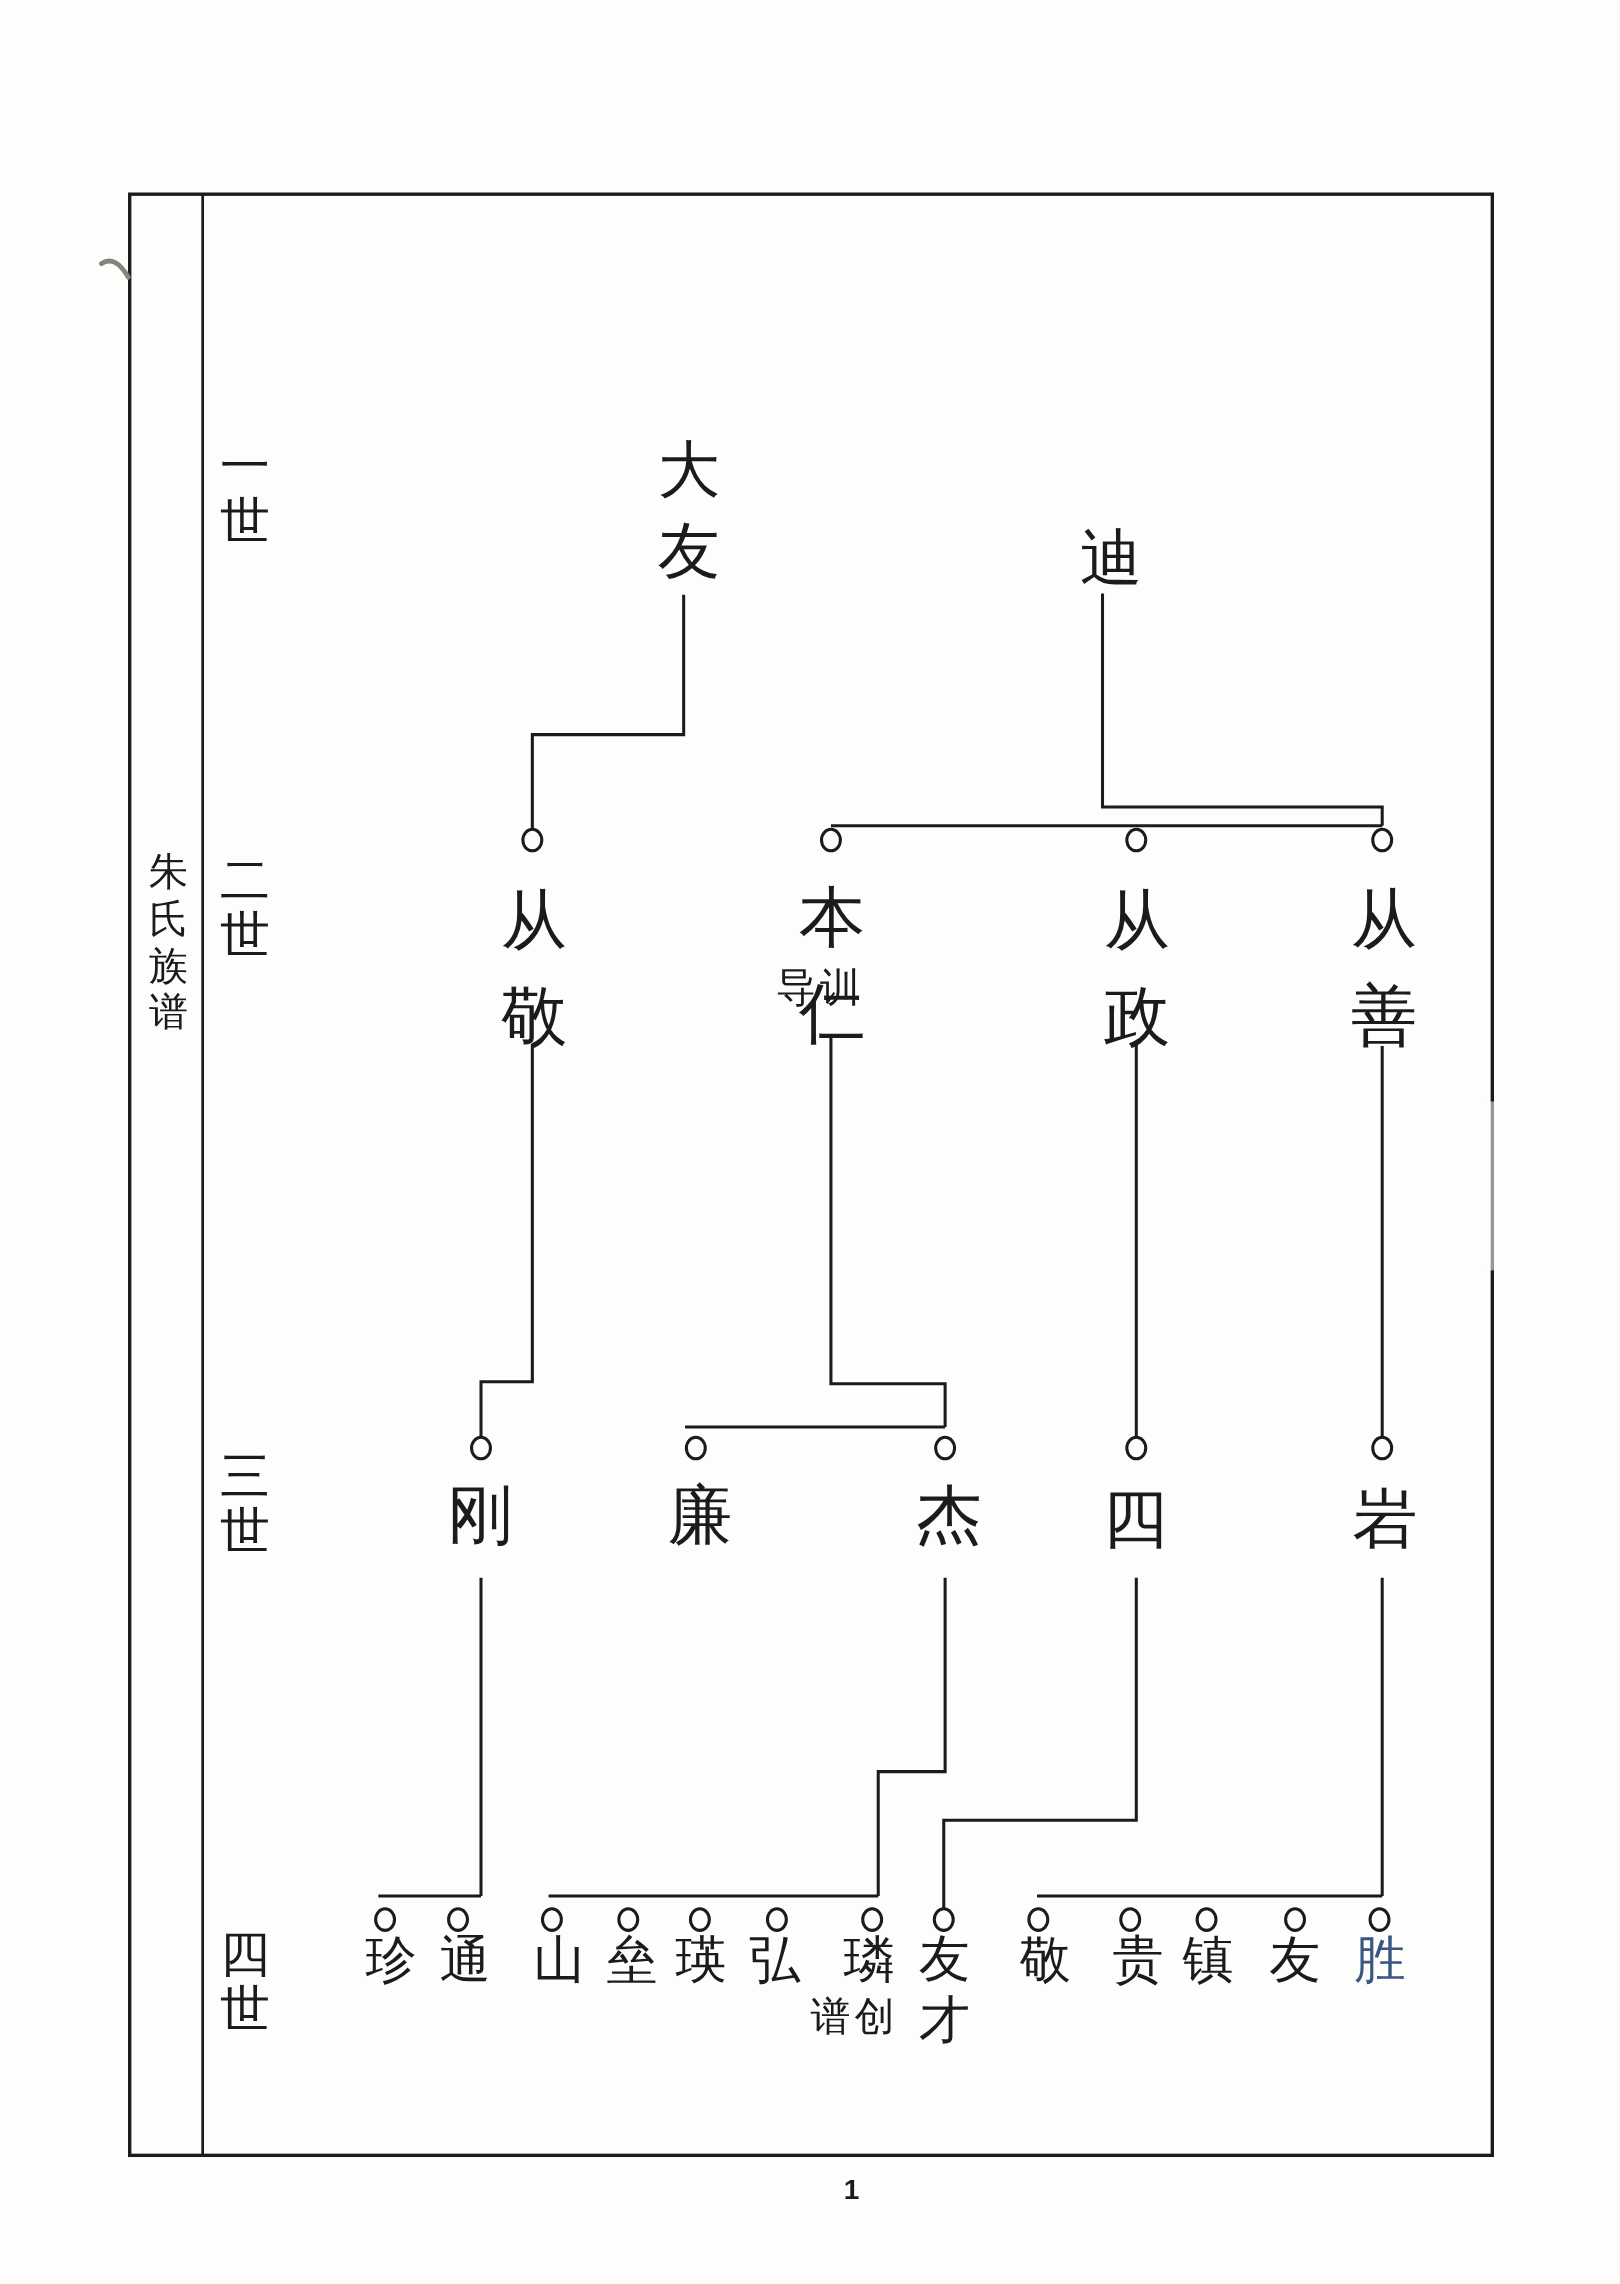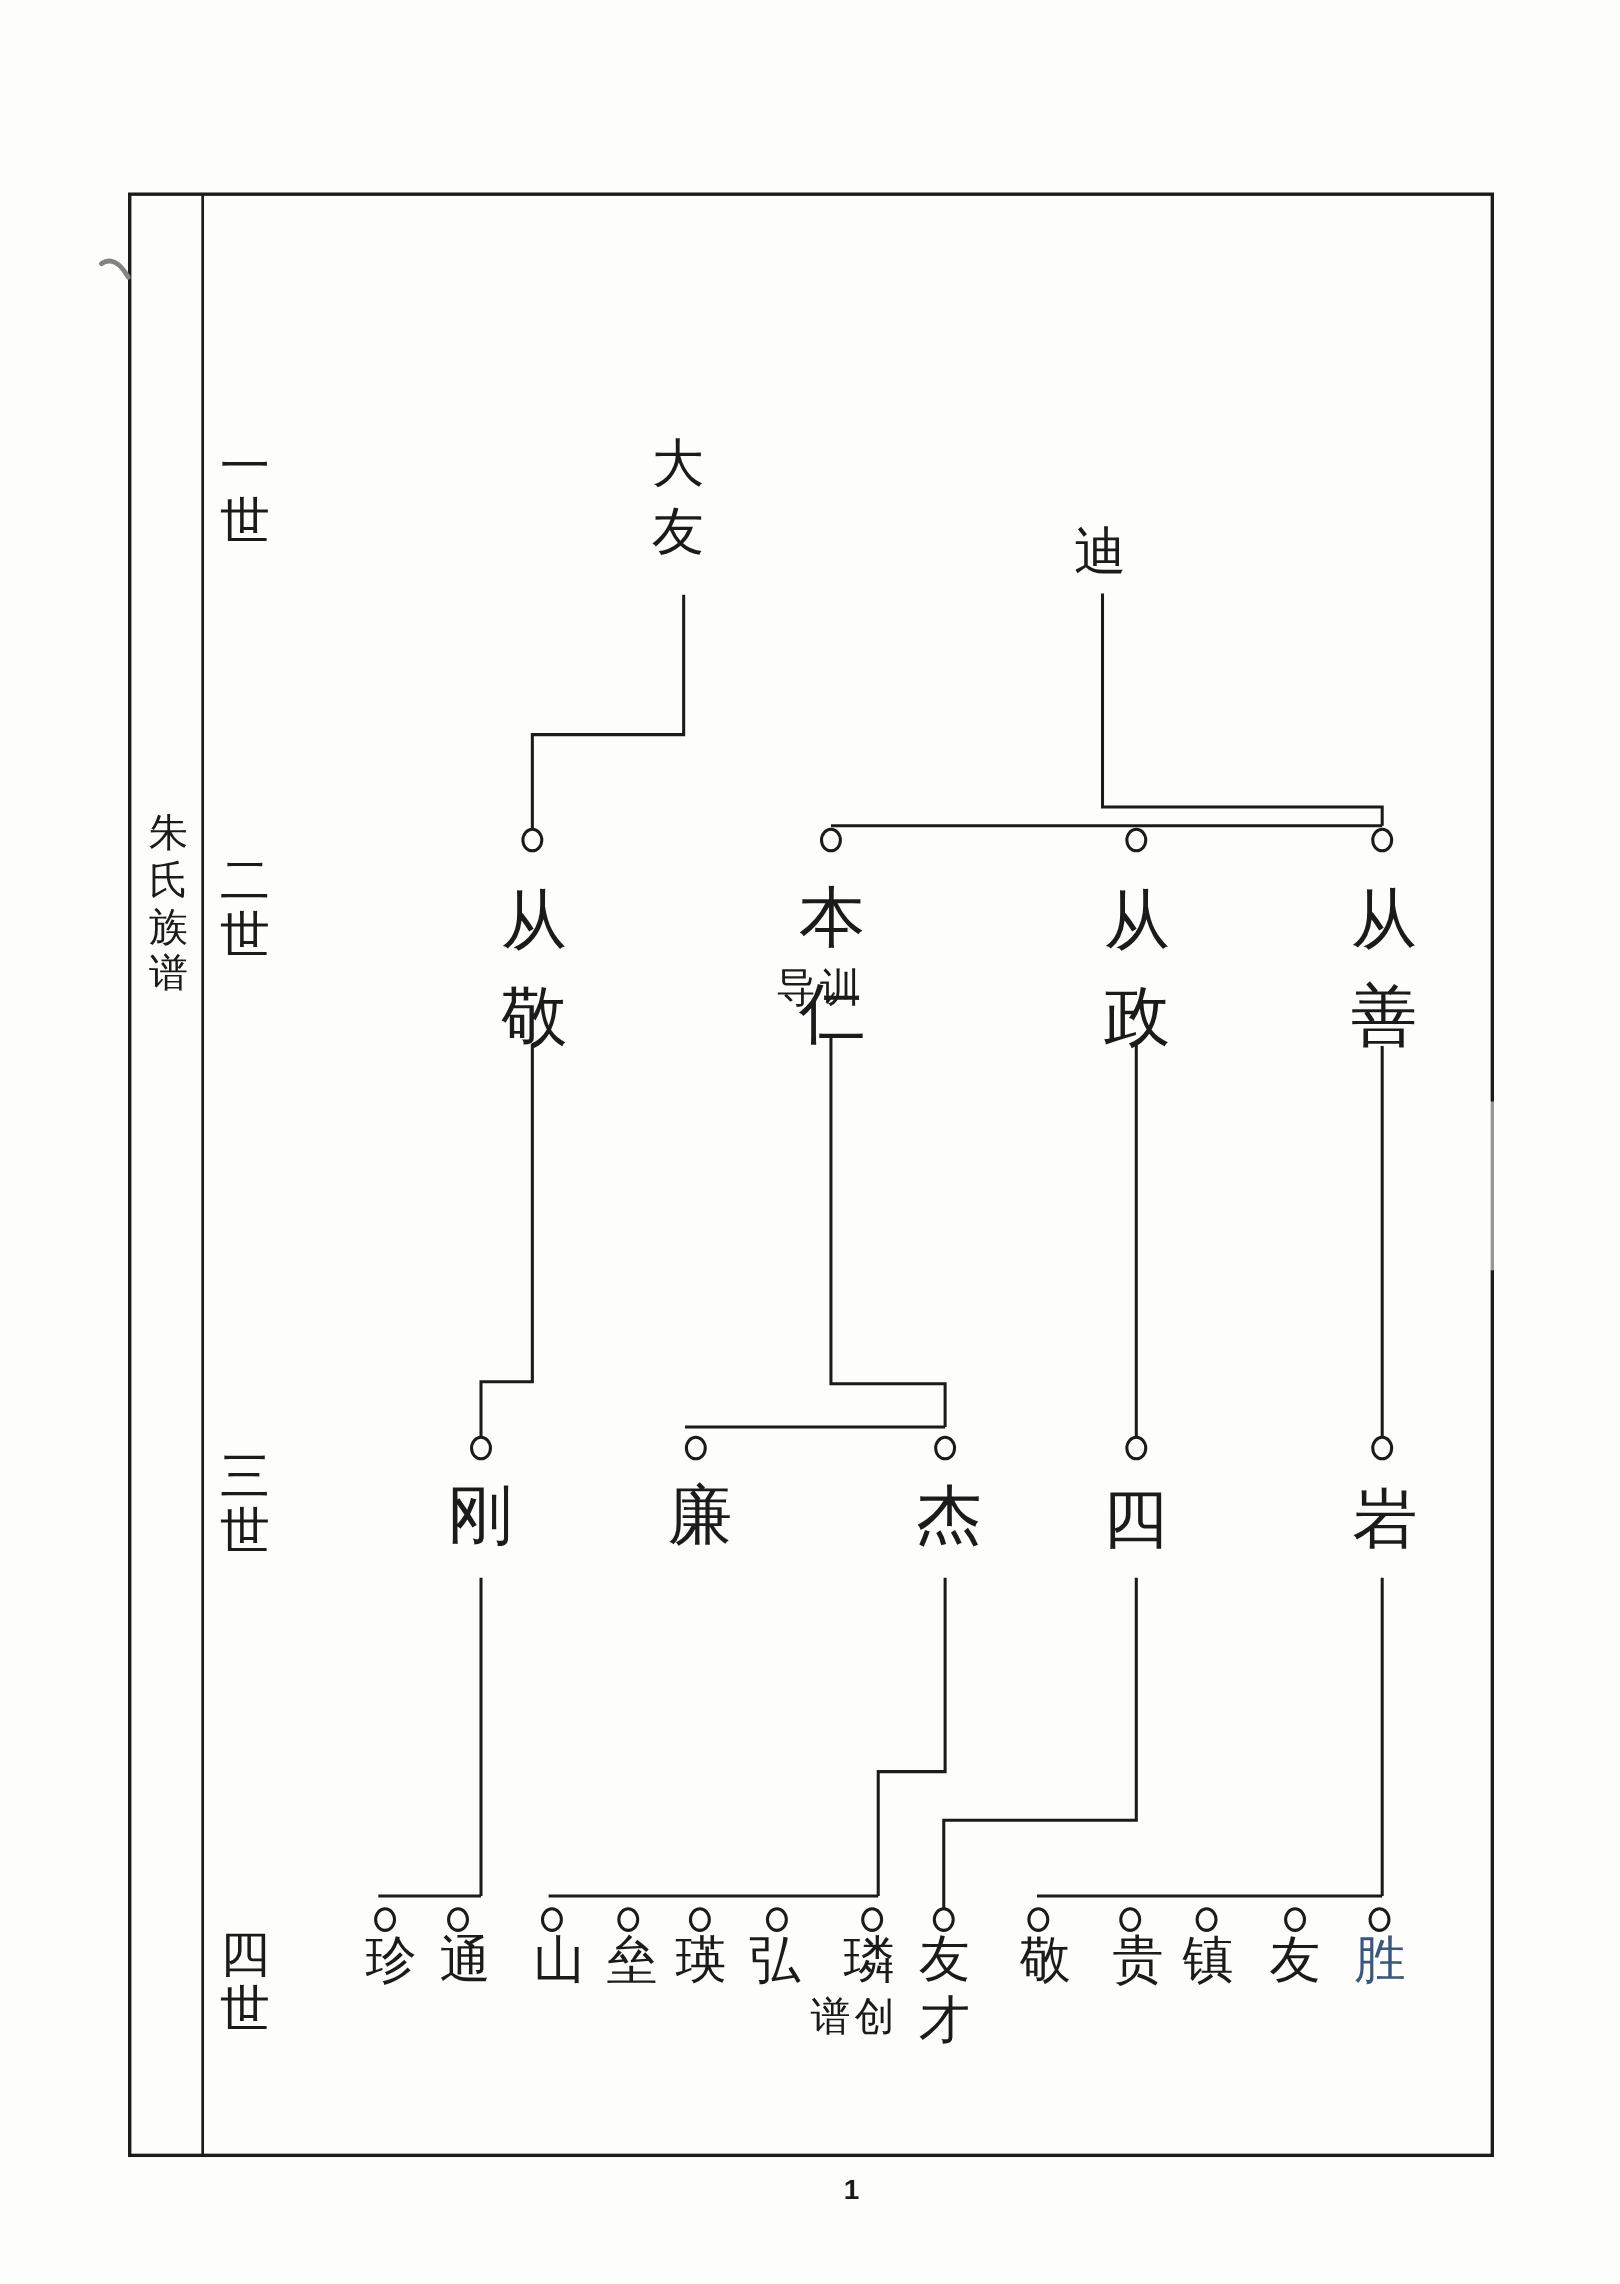--- a/index.html
+++ b/index.html
@@ -15,21 +15,21 @@
   .lines { position: absolute; left: 0; top: 0; width: 1620px; height: 2284px; }
   .txt { position: absolute; word-break: break-all; line-height: 1.2; }
   .title {
     font-size: 76px;
     letter-spacing: 47px;
     white-space: nowrap;
     font-weight: 600;
   }
   .sidebar-v { font-size: 39px; line-height: 1.2; text-align: center; }
   .genlabel { font-size: 50px; line-height: 1.1; text-align: center; }
-  .name-g1 { font-size: 52px; line-height: 1.3; text-align: left; }
+  .name-g1 { font-size: 62px; line-height: 1.3; text-align: right; }
   .name-g2 { font-size: 66px; line-height: 1.45; text-align: center; }
   .name-g3 { font-size: 65px; line-height: 1.1; text-align: center; }
   .name-g4 { font-size: 51px; line-height: 1.2; text-align: center; }
   .anno { font-size: 40px; letter-spacing: 4px; text-align: center; white-space: nowrap; }
   .blue { color: #3a5781; }
   .pagenum { font-size: 28px; font-weight: bold; text-align: center; font-family: "Liberation Sans", sans-serif; }
 </style>
 </head>
 <body>
 
@@ -82,21 +82,21 @@
     <ellipse cx="1537" cy="2841" rx="14" ry="16" fill="#fdfdfc" stroke="#1b1b1b" stroke-width="4.5"></ellipse>
     <ellipse cx="1673" cy="2841" rx="14" ry="16" fill="#fdfdfc" stroke="#1b1b1b" stroke-width="4.5"></ellipse>
     <ellipse cx="1786" cy="2841" rx="14" ry="16" fill="#fdfdfc" stroke="#1b1b1b" stroke-width="4.5"></ellipse>
     <ellipse cx="1917" cy="2841" rx="14" ry="16" fill="#fdfdfc" stroke="#1b1b1b" stroke-width="4.5"></ellipse>
     <ellipse cx="2042" cy="2841" rx="14" ry="16" fill="#fdfdfc" stroke="#1b1b1b" stroke-width="4.5"></ellipse>
 
     <rect x="2198" y="1630" width="14" height="250" fill="#fdfdfc" opacity="0.55"></rect>
   </svg>
 
 
-  <div class="txt sidebar-v" style="left:147px; top:810px; width:43px;">朱氏族谱</div>
+  <div class="txt sidebar-v" style="left:147px; top:849px; width:43px;">朱氏族谱</div>
 
   <div class="txt genlabel" style="left:220px; top:439px;  width:47px;">一世</div>
   <div class="txt genlabel" style="left:220px; top:853px; width:47px;">二世</div>
   <div class="txt genlabel" style="left:220px; top:1449px; width:47px;">三世</div>
   <div class="txt genlabel" style="left:220px; top:1927px; width:47px;">四世</div>
 
   <div class="txt name-g1" style="left:652px;  top:430px; width:68px;">大友</div>
   <div class="txt name-g1" style="left:1074px; top:518px; width:68px;">迪</div>
 
   <div class="txt name-g2" style="left:501px;  top:873px; width:64px;">从敬</div>

